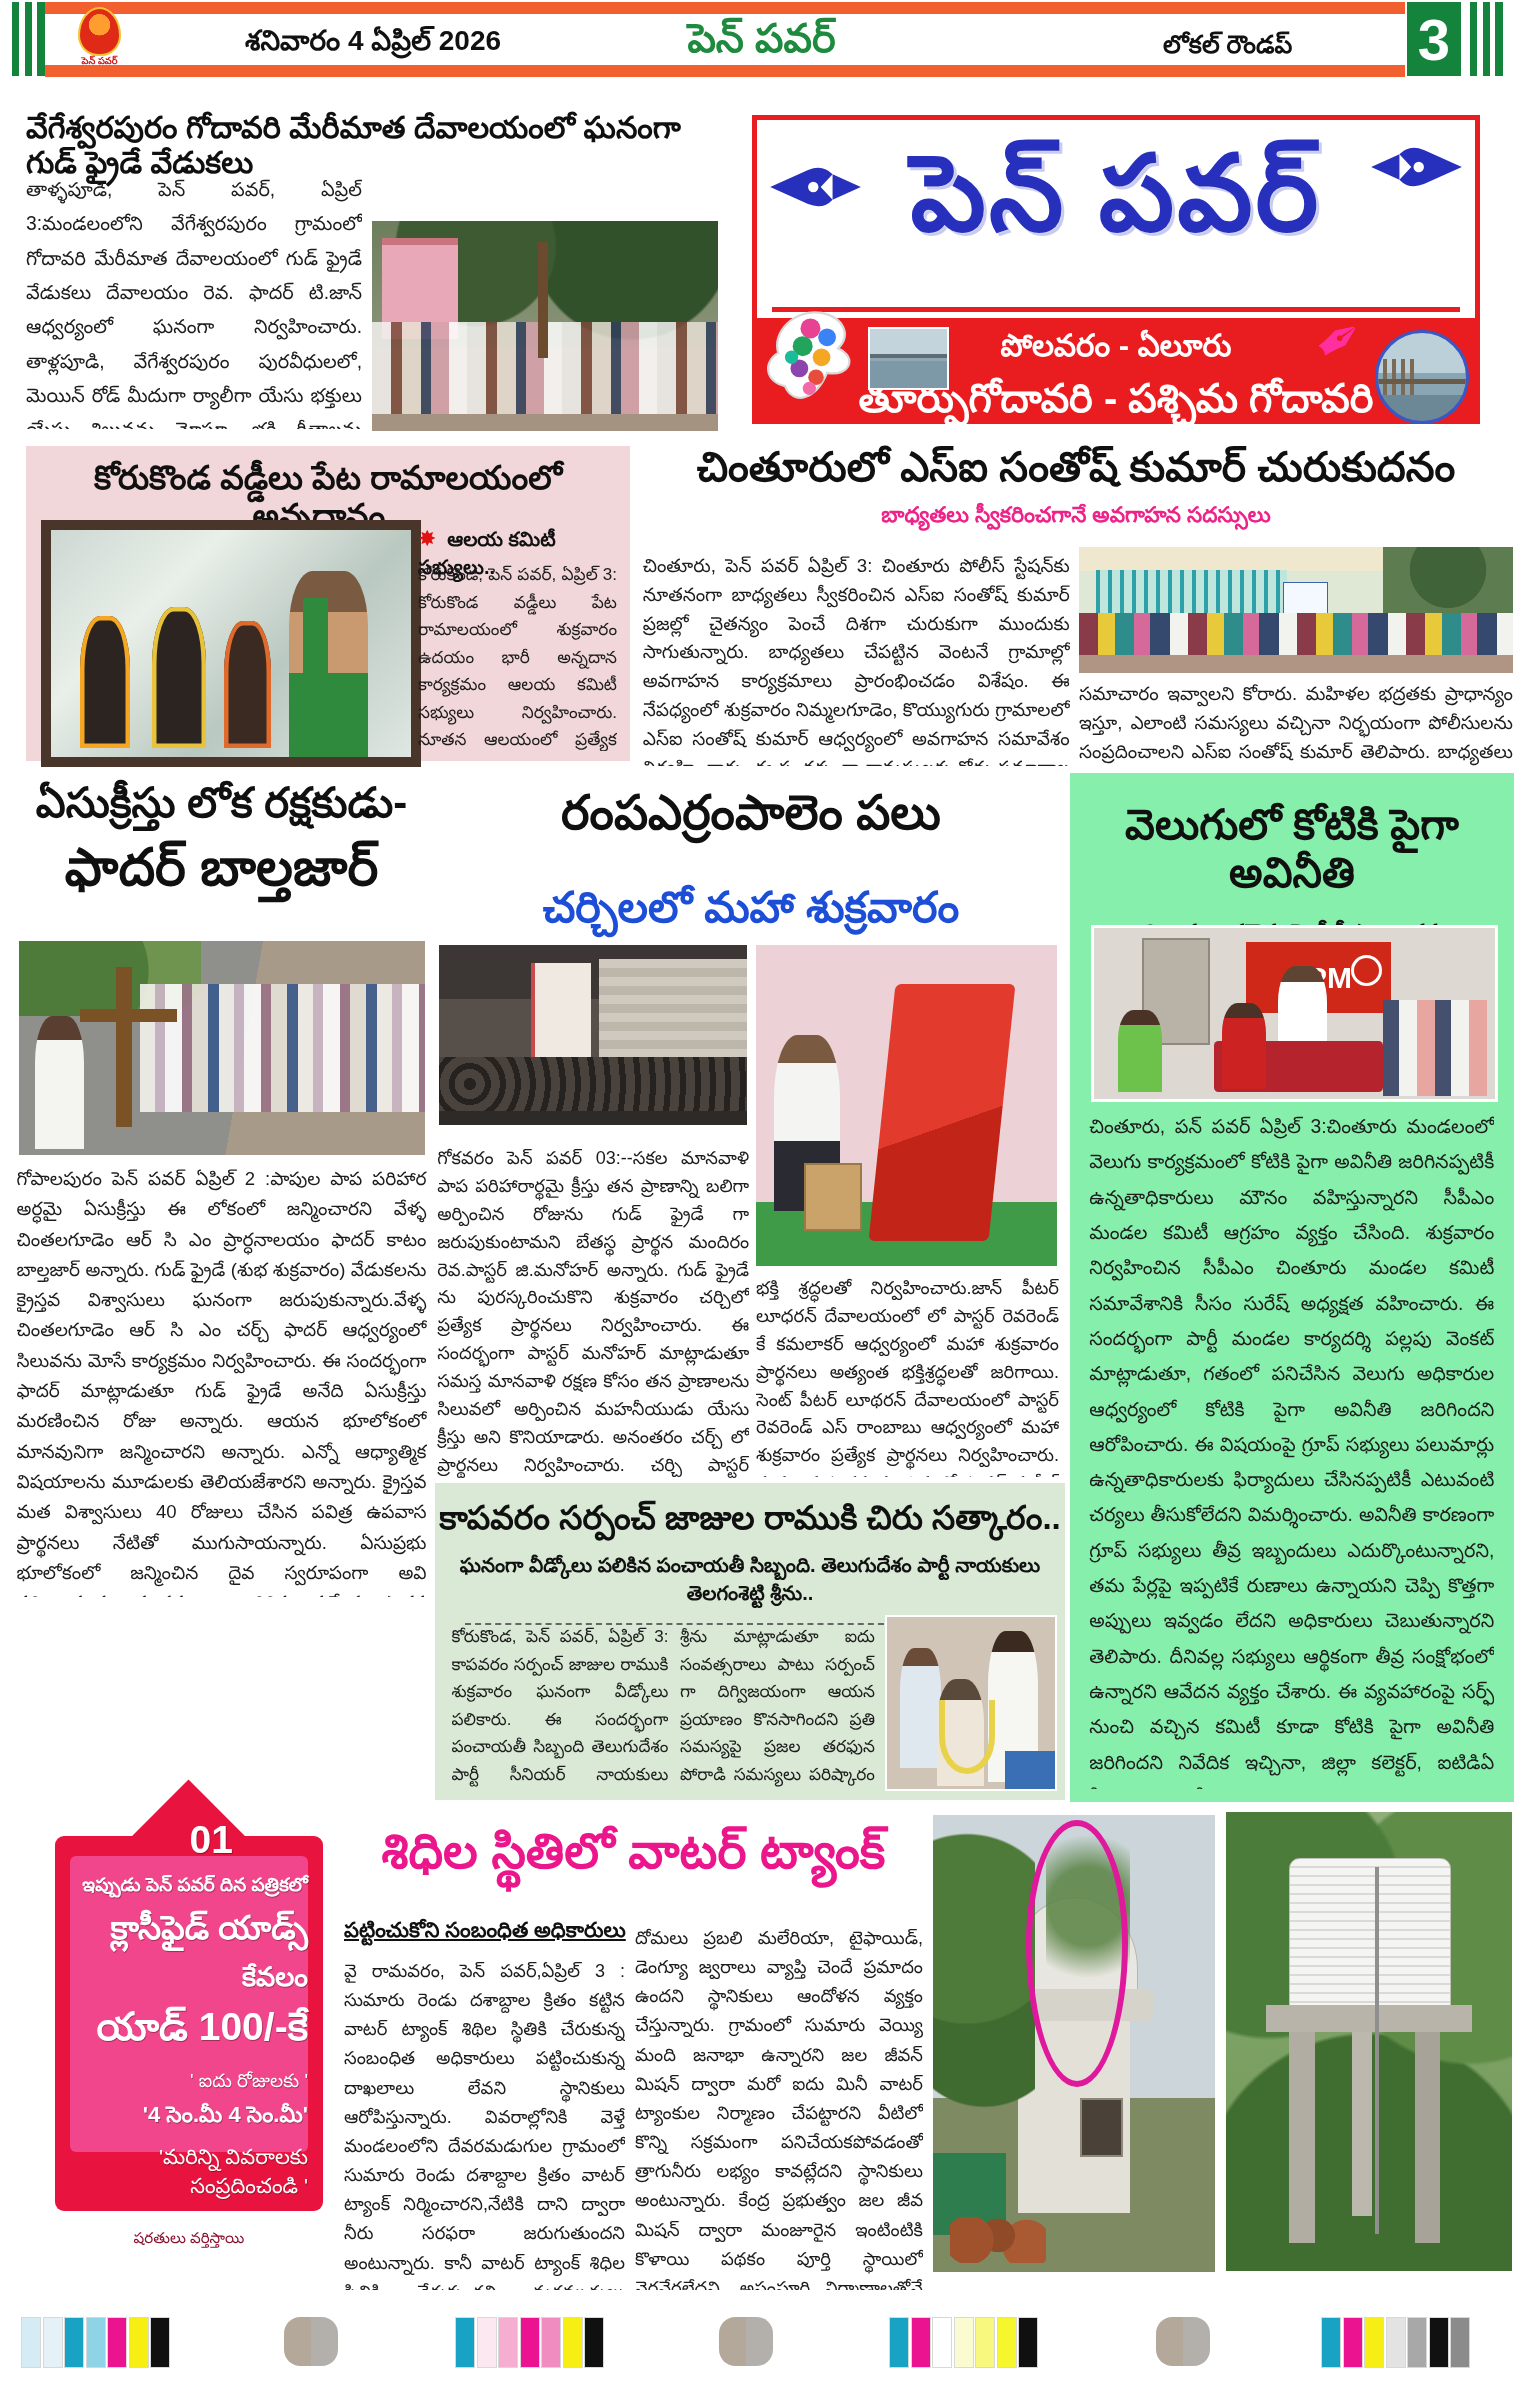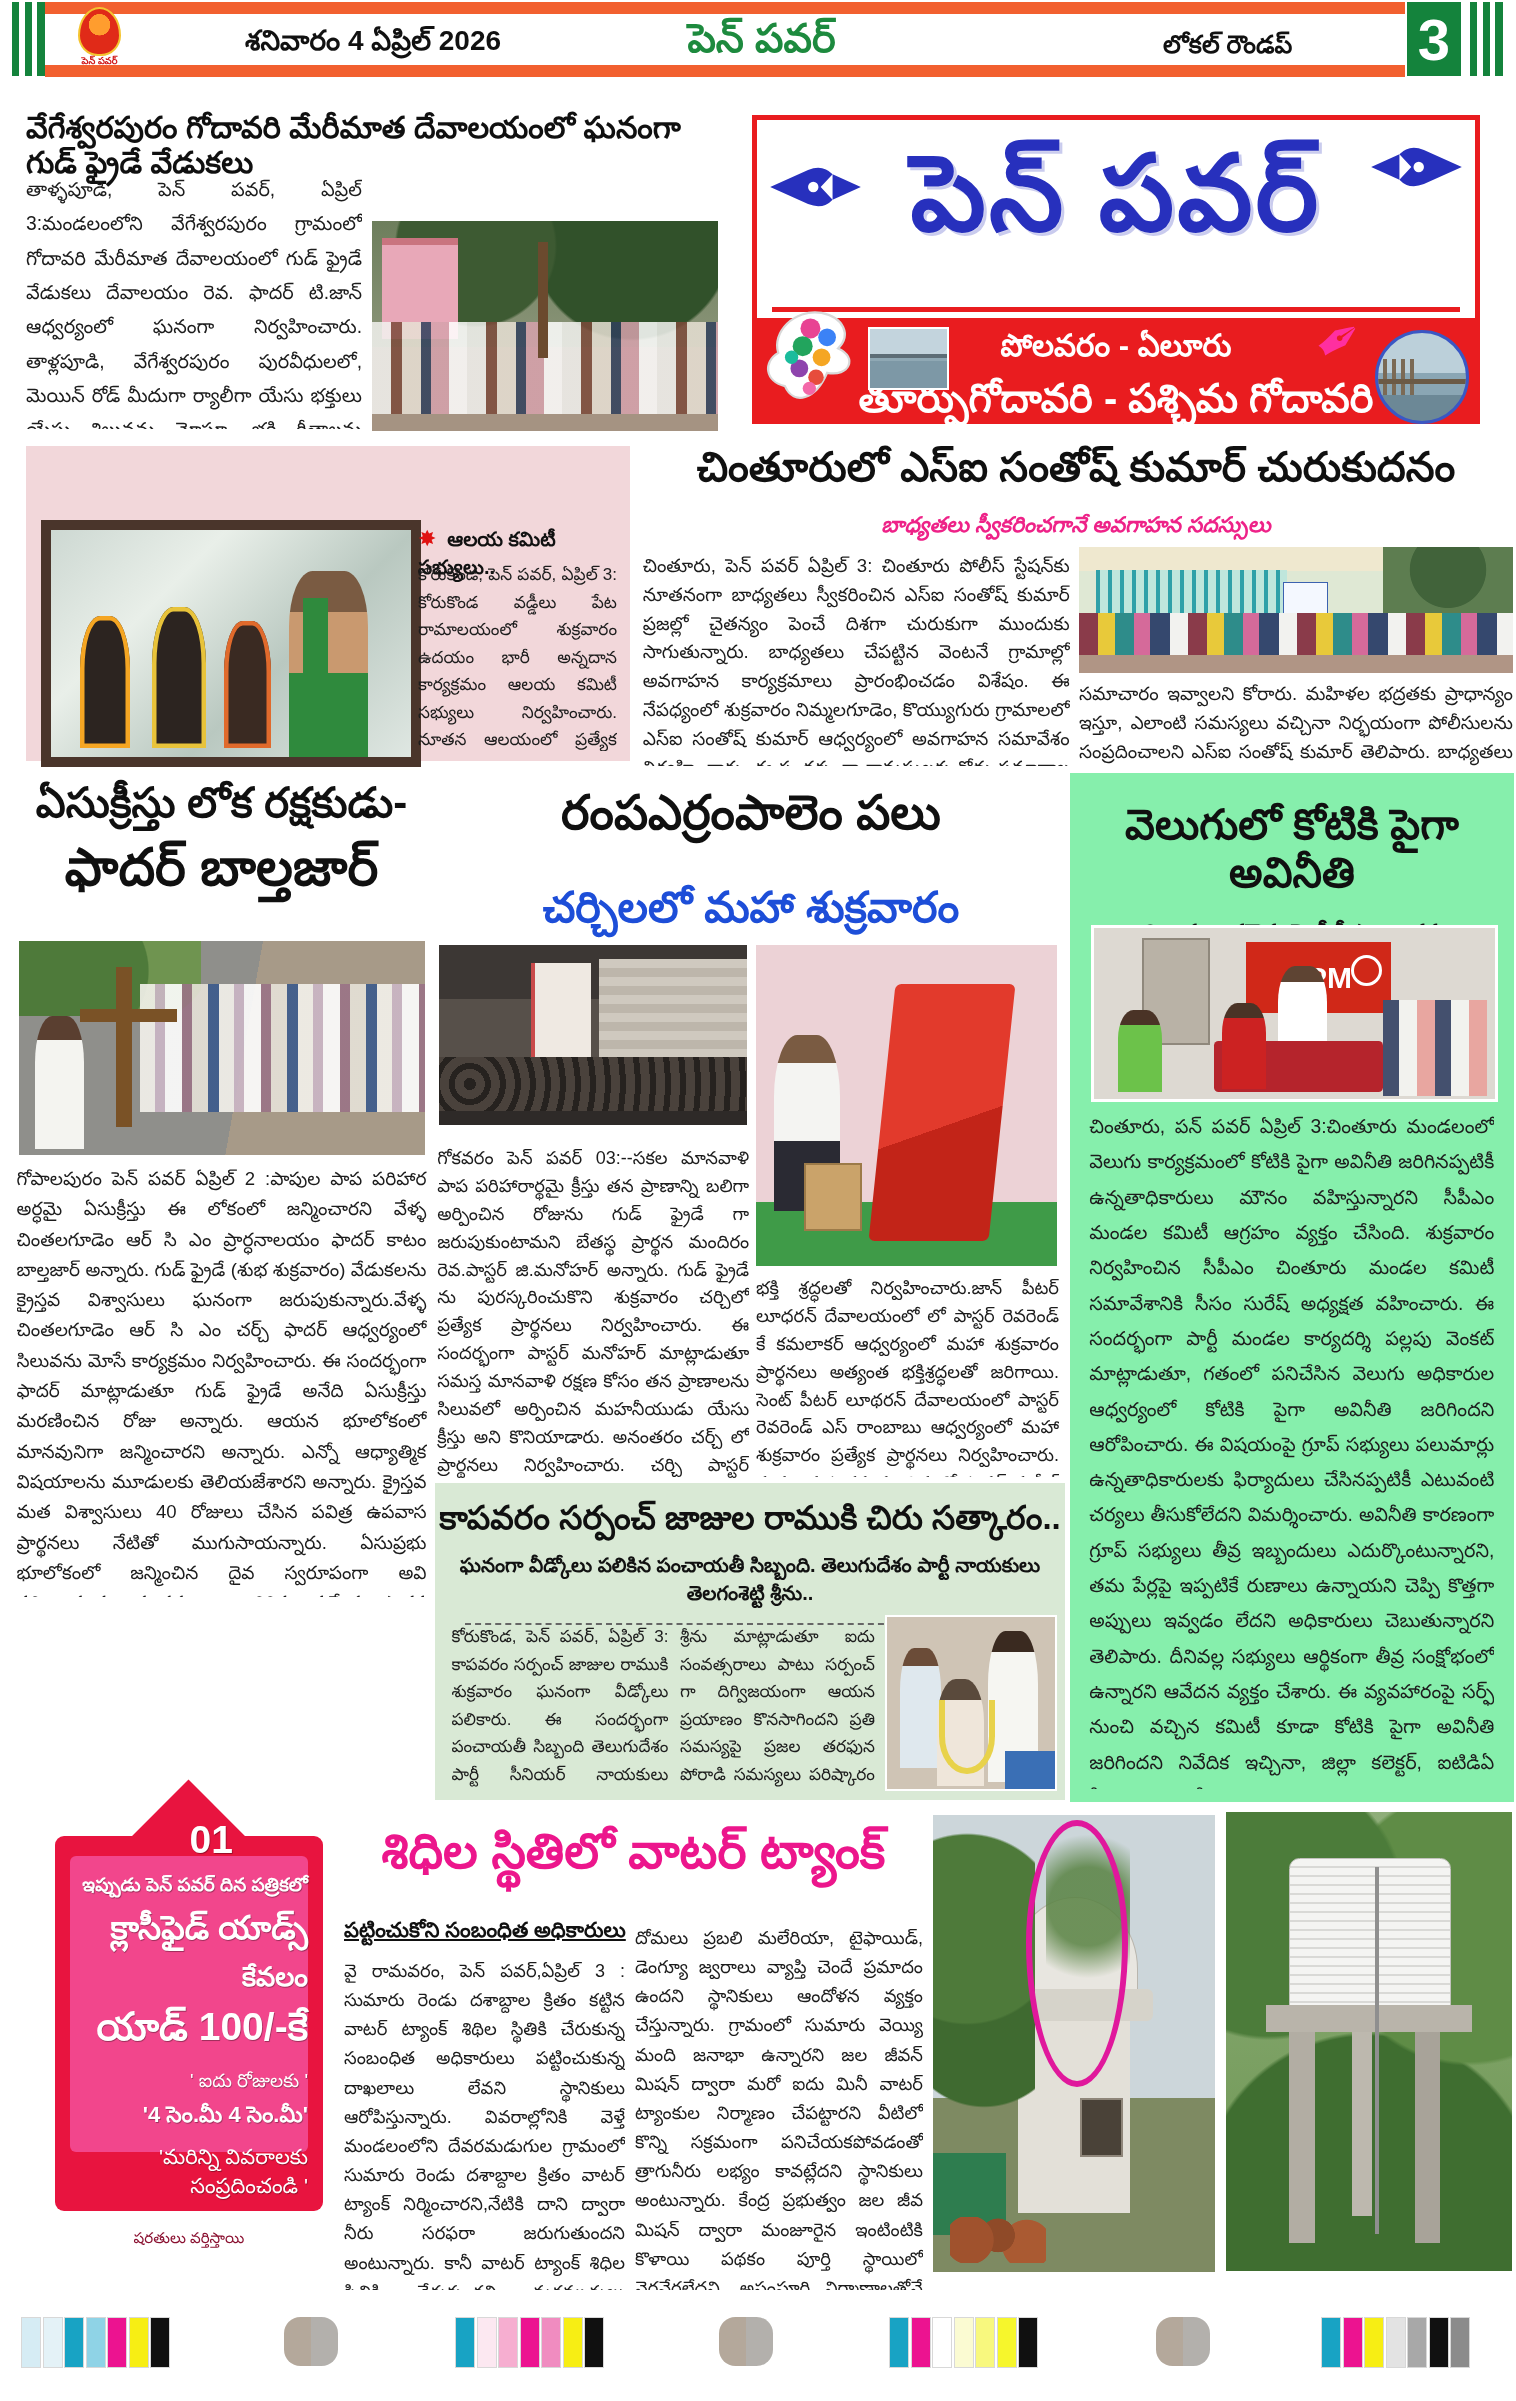--- a/index.html
+++ b/index.html
@@ -118,37 +118,38 @@
       <div class="abs" style="left:0;top:42%;width:100%;height:8%;background:#5d6d76;"></div>
     </div>
     <div class="abs pen-doodle" style="right:111px;top:186px;">✒</div>
     <div class="abs circle-photo" style="right:6px;top:210px;width:88px;height:88px;">
       <div class="abs" style="left:6%;top:30%;width:40%;height:40%;background:repeating-linear-gradient(90deg,#7b6a55 0 3.7px,transparent 3.7px 9px);"></div>
       <div class="abs" style="left:0;top:52%;width:100%;height:6%;background:#6b5a46;"></div>
     </div>
   </div>
 
   <div class="abs box-pink" style="left:26px;top:446px;width:604px;height:315px;">
+    <div class="headline center" style="font-size:33px;margin-top:13.4px;">కోరుకొండ వడ్డీలు పేట రామాలయంలో అన్నదానం..</div>
     <div class="photo" style="left:15px;top:74px;width:360px;height:227px;border:10.4px solid #4a352b;background:linear-gradient(135deg,#cdd8d2 0%,#e9efe9 30%,#b9c8c0 62%,#dfe7e2 100%);">
       <div class="abs" style="left:8%;top:38%;width:14%;height:58%;background:#2c2420;border-radius:40% 40% 0 0;box-shadow:0 0 0 4.5px #f5a623 inset;"></div>
       <div class="abs" style="left:28%;top:34%;width:15%;height:62%;background:#2c2420;border-radius:40% 40% 0 0;box-shadow:0 0 0 4.5px #e8c33a inset;"></div>
       <div class="abs" style="left:48%;top:40%;width:13%;height:56%;background:#3a2a22;border-radius:40% 40% 0 0;box-shadow:0 0 0 4.5px #e06a2c inset;"></div>
       <div class="abs" style="left:66%;top:18%;width:22%;height:82%;background:linear-gradient(#7a5b42 0 22%,#c9996f 22% 55%,#2f8a3d 55% 100%);border-radius:30% 30% 0 0;"></div>
       <div class="abs" style="left:70%;top:30%;width:7%;height:60%;background:#2f8a3d;"></div>
     </div>
     <div class="abs" style="left:392px;top:80px;width:199px;">
       <span class="kicker-star">✸</span>
       <span class="bold" style="font-size:20px;">ఆలయ కమిటీ సభ్యులు..</span>
     </div>
     <div class="abs article-body" style="left:392px;top:115px;width:199px;height:190px;font-size:17px;line-height:1.62;overflow:hidden;">కోరుకొండ, పెన్ పవర్, ఏప్రిల్ 3: కోరుకొండ వడ్డీలు పేట రామాలయంలో శుక్రవారం ఉదయం భారీ అన్నదాన కార్యక్రమం ఆలయ కమిటీ సభ్యులు నిర్వహించారు. నూతన ఆలయంలో ప్రత్యేక పూజ కార్యక్రమాలు నిర్వహించి భక్తులకు తీర్థప్రసాదాలు కమిటీ సభ్యులు అందజేశారు. ఈ అన్నదాన కార్యక్రమానికి చుట్టుపక్కల గ్రామాల నుండి భక్తులు అధిక సంఖ్యలో పాల్గొన్నారు.</div>
   </div>
 
   <div class="abs" style="left:639px;top:444px;width:874px;height:323px;">
     <div class="headline center" style="font-size:41px;">చింతూరులో ఎస్ఐ సంతోష్ కుమార్ చురుకుదనం</div>
-    <div class="center subhead-pink" style="font-size:21.6px;margin-top:21px;font-style:italic;">బాధ్యతలు స్వీకరించగానే అవగాహన సదస్సులు</div>
+    <div class="center subhead-pink" style="font-size:21.6px;margin-top:11px;">బాధ్యతలు స్వీకరించగానే అవగాహన సదస్సులు</div>
     <div class="abs article-body" style="left:3.7px;top:108px;width:427px;height:214px;font-size:18.6px;line-height:1.55;overflow:hidden;">చింతూరు, పెన్ పవర్ ఏప్రిల్ 3: చింతూరు పోలీస్ స్టేషన్‌కు నూతనంగా బాధ్యతలు స్వీకరించిన ఎస్ఐ సంతోష్ కుమార్ ప్రజల్లో చైతన్యం పెంచే దిశగా చురుకుగా ముందుకు సాగుతున్నారు. బాధ్యతలు చేపట్టిన వెంటనే గ్రామాల్లో అవగాహన కార్యక్రమాలు ప్రారంభించడం విశేషం. ఈ నేపధ్యంలో శుక్రవారం నిమ్మలగూడెం, కొయ్యుగురు గ్రామాలలో ఎస్ఐ సంతోష్ కుమార్ ఆధ్వర్యంలో అవగాహన సమావేశం నిర్వహించారు. ఈ సందర్భంగా గ్రామస్తులకు రోడ్డు ప్రమాదాల నివారణ, సైబర్ నేరాలపై జాగ్రత్తలు, గంజాయి వినియోగం వల్ల కలిగే అనర్థాలు, మహిళల భద్రత వంటి అంశాలపై వివరించారు. ప్రజలు ట్రాఫిక్ నిబంధనలు తప్పనిసరిగా పాటించాలని, అపరిచితుల నుంచి వచ్చే ఫోన్ కాల్స్, మెసేజీల విషయంలో అప్రమత్తంగా ఉండాలని సూచించారు. గంజాయి వంటి మత్తు పదార్థాలకు దూరంగా ఉండాలని, అనుమానాస్పద వ్యక్తులు లేదా ఘటనలు గమనించిన వెంటనే పోలీసులకు</div>
     <div class="photo" style="left:440px;top:103px;width:434px;height:126px;">
       <div class="abs" style="left:0;top:0;width:70%;height:55%;background:linear-gradient(#efe8cf 0 35%,#dfe8d4 35% 100%);border-bottom:3px solid #9aa98e;"></div>
       <div class="abs" style="left:4%;top:18%;width:44%;height:36%;background:repeating-linear-gradient(90deg,#2fa0a8 0 4.5px,#bfe6dc 4.5px 12px);"></div>
       <div class="abs" style="left:47%;top:28%;width:10%;height:42%;background:#f4f8ff;border:1.5px solid #3b62b0;"></div>
       <div class="abs" style="left:70%;top:0;width:30%;height:60%;background:radial-gradient(circle at 50% 30%,#41633a 0 45%,#5d7d50 46% 100%);"></div>
       <div class="abs" style="left:0;top:52%;width:100%;height:34%;background:repeating-linear-gradient(90deg,#8a3b4a 0 19.3px,#e8c93a 19.3px 36px,#2e8c8a 36px 55px,#d56a9a 55px 71px,#35486e 71px 91px,#f2f2ef 91px 109px);"></div>
       <div class="abs" style="left:0;top:86%;width:100%;height:14%;background:#b09585;"></div>
     </div>
     <div class="abs article-body" style="left:440px;top:236px;width:434px;height:88px;font-size:18.6px;line-height:1.55;overflow:hidden;">సమాచారం ఇవ్వాలని కోరారు. మహిళల భద్రతకు ప్రాధాన్యం ఇస్తూ, ఎలాంటి సమస్యలు వచ్చినా నిర్భయంగా పోలీసులను సంప్రదించాలని ఎస్ఐ సంతోష్ కుమార్ తెలిపారు. బాధ్యతలు స్వీకరించిన వెంటనే ప్రజల మధ్యకు వెళ్లి అవగాహన కార్యక్రమాలు చేపట్టడం పట్ల స్థానికులు హర్షం వ్యక్తం చేస్తున్నారు.</div>

